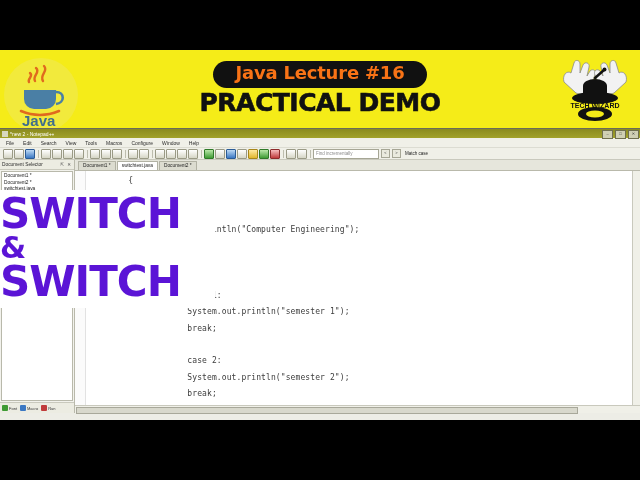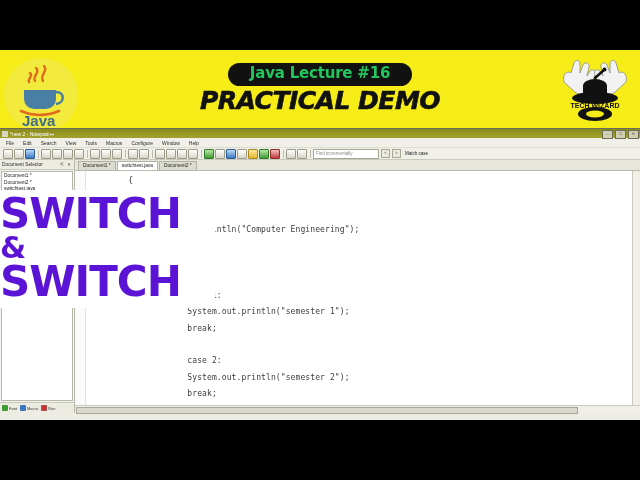--- a/index.html
+++ b/index.html
@@ -9,24 +9,24 @@
   
   .banner{position:absolute;left:0;top:50px;width:640px;height:78px;background:#F5EC18;}
   .banner-left-logo{position:absolute;left:4px;top:8px;width:74px;height:74px;}
   .java-circle{position:absolute;left:0;top:0;width:74px;height:74px;border-radius:50%;
       background:#F2EA3C;}
   .java-logo-svg{position:absolute;left:8px;top:4px;}
   .banner-right-logo{position:absolute;right:6px;top:2px;width:78px;height:74px;}
 
   .banner-center{position:absolute;left:110px;top:0;width:420px;height:78px;
      display:flex;flex-direction:column;align-items:center;justify-content:center;}
-  .pill{background:#111;color:#22c55e;border-radius:20px;padding:3px 22px 5px;
-     font-size:15px;font-weight:bold;letter-spacing:-0.2px;line-height:1.05;
+  .pill{background:#111;color:#f97316;border-radius:20px;padding:3px 22px 5px;
+     font-size:18px;font-weight:bold;letter-spacing:-0.2px;line-height:1.05;
      font-family:"DejaVu Sans",sans-serif;white-space:nowrap;}
-  .subtitle{margin-top:0;color:#111;font-size:25px;font-weight:bold;font-style:italic;
+  .subtitle{margin-top:0;color:#111;font-size:25px;font-weight:bold;
      letter-spacing:-0.5px;font-family:"DejaVu Sans",sans-serif;white-space:nowrap;
      -webkit-text-stroke:0.6px #111;}
 
   
   .app{position:absolute;left:0;top:128px;width:640px;height:292px;background:#EDEDE6;
      border-top:1px solid #6b6b5a;overflow:hidden;}
 
   .titlebar{height:9px;background:linear-gradient(#8a8a20,#a2a22b);display:flex;align-items:center;
      padding:0 2px;position:relative;}
   .titlebar .tb-icon{width:6px;height:6px;background:#d8d8c0;margin-right:2px;flex:0 0 auto;}

